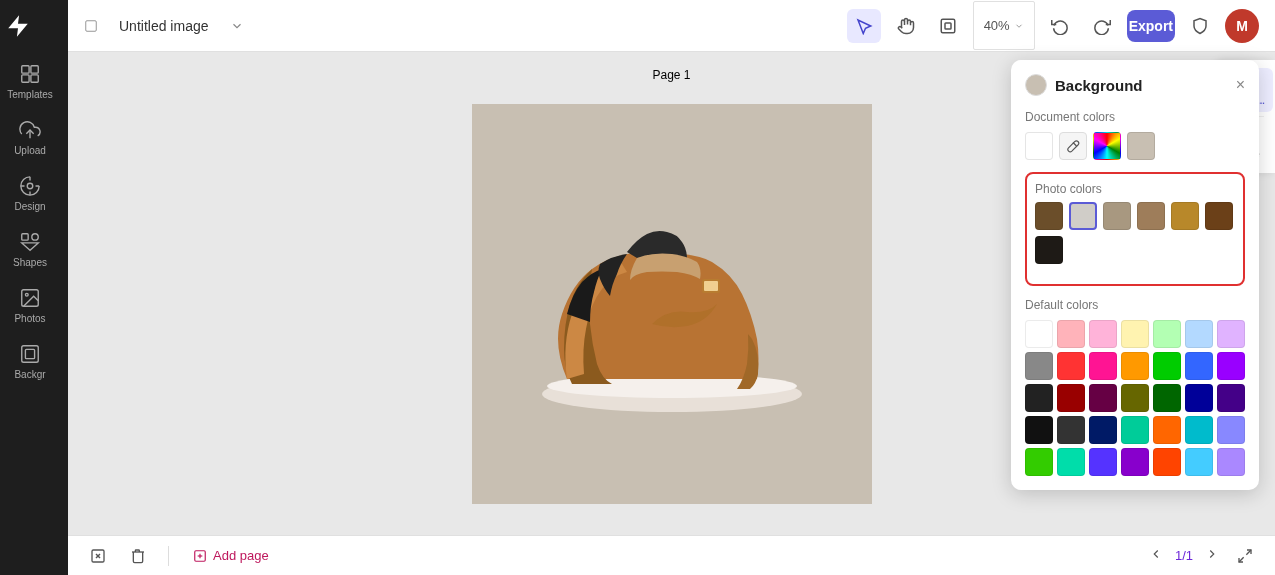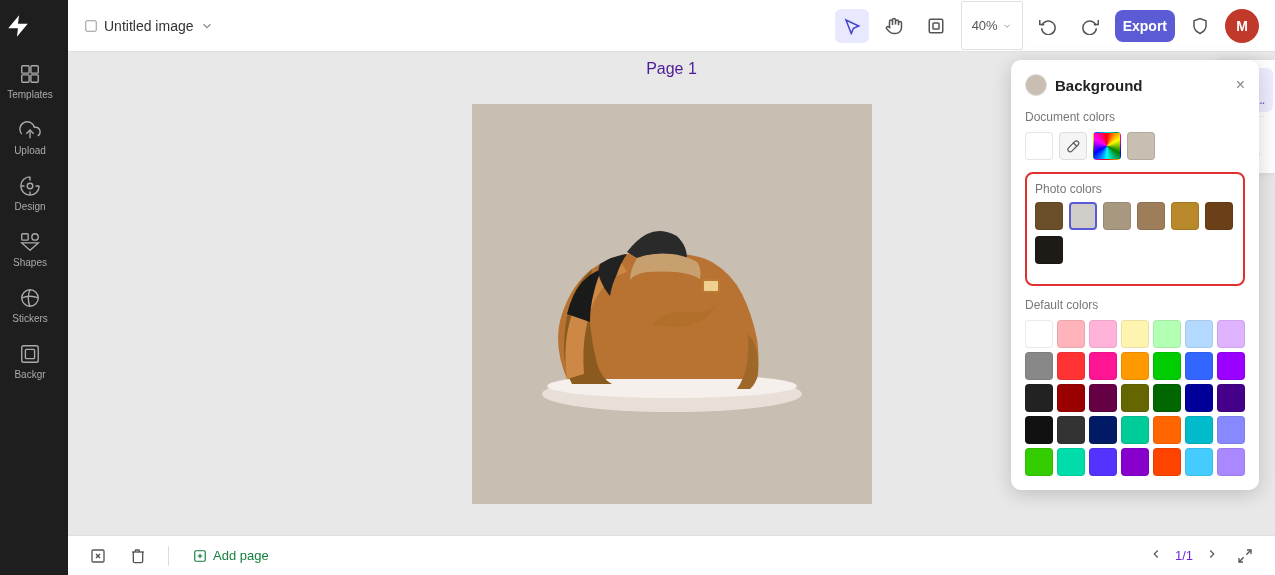--- a/index.html
+++ b/index.html
@@ -29,52 +29,52 @@
     .sidebar-item svg { width: 22px; height: 22px; }
     .sidebar-item span { font-size: 10px; color: #aaa; }
 
     
     .topbar {
       position: absolute; top: 0; left: 68px; right: 0; height: 52px;
       background: #fff;
       display: flex; align-items: center; padding: 0 16px; gap: 12px;
       border-bottom: 1px solid #e0e0e0; z-index: 10;
     }
-    .topbar-title { font-size: 14px; font-weight: 500; color: #333; display: flex; align-items: center; gap: 6px; }
+    .topbar-title { font-size: 14px; font-weight: 500; color: #333; display: flex; align-items: center; gap: 21px; }
     .topbar-title svg { width: 14px; height: 14px; }
     .topbar-tools { display: flex; gap: 8px; align-items: center; margin-left: auto; }
     .tool-btn {
       width: 34px; height: 34px; border-radius: 6px; border: none; background: transparent;
       cursor: pointer; display: flex; align-items: center; justify-content: center; color: #555;
     }
     .tool-btn.active { background: #e8e8ff; color: #4444cc; }
     .zoom-btn {
       display: flex; align-items: center; gap: 4px; padding: 16px 10px;
       border-radius: 2px; border: 1px solid #e0e0e0; cursor: pointer;
       font-size: 13px; color: #555; background: #fff;
     }
     .export-btn {
       background: #5b5bd6; color: #fff; border: none; border-radius: 8px;
-      padding: 8px 8px; font-size: 14px; font-weight: 600; cursor: pointer;
+      padding: 8px 2px; font-size: 14px; font-weight: 600; cursor: pointer;
     }
     .shield-btn, .avatar-btn {
       width: 34px; height: 34px; border-radius: 50%; display: flex; align-items: center; justify-content: center;
       cursor: pointer; border: none; background: transparent;
     }
     .avatar-btn { background: #c0392b; color: #fff; font-weight: 700; font-size: 14px; }
 
     
     .canvas-area {
       position: absolute; top: 52px; left: 68px; right: 0; bottom: 40px;
       background: #e8e8e8; display: flex; align-items: center; justify-content: center;
       overflow: hidden;
     }
     .page-label {
-      position: absolute; top: 8px; left: 50%; transform: translateX(-50%);
-      font-size: 16px; color: #4c1d95;
+      position: absolute; top: 16px; left: 50%; transform: translateX(-50%);
+      font-size: 12px; color: #000000;
     }
     .canvas-page {
       width: 400px; height: 400px; background: #c8bfb2;
       display: flex; align-items: center; justify-content: center;
       position: relative; margin-top: 20px;
     }
     .shoe-img {
       width: 320px; height: 280px;
       display: flex; align-items: center; justify-content: center;
     }
@@ -83,21 +83,21 @@
     .bottombar {
       position: absolute; bottom: 0; left: 68px; right: 0; height: 40px;
       background: #fff; border-top: 1px solid #e0e0e0;
       display: flex; align-items: center; padding: 0 16px; gap: 12px;
     }
     .bottom-btn {
       width: 28px; height: 28px; border-radius: 4px; border: none; background: transparent;
       cursor: pointer; display: flex; align-items: center; justify-content: center; color: #555;
     }
     .add-page-btn {
-      display: flex; align-items: center; gap: 6px; color: #15803d; font-size: 13px;
+      display: flex; align-items: center; gap: 6px; color: #be185d; font-size: 13px;
       cursor: pointer; border: none; background: transparent; padding: 4px 8px; border-radius: 4px;
     }
     .page-nav { margin-left: auto; display: flex; align-items: center; gap: 8px; }
     .page-nav button { border: none; background: transparent; cursor: pointer; color: #555; padding: 4px; }
     .page-num { font-size: 13px; color: #6d28d9; }
 
     
     .panel {
       position: absolute; top: 60px; right: 16px;
       width: 248px;
@@ -179,25 +179,25 @@
   <div class="sidebar-item">
     <svg viewBox="0 0 24 24" fill="none" stroke="currentColor" stroke-width="1.5">
         <rect x="3" y="3" width="7" height="7" rx="1"></rect>
         <circle cx="17.5" cy="6.5" r="3.5"></circle>
         <polygon points="12 21 3 13 12 13 21 13"></polygon>
       </svg>
     <span>Shapes</span>
   </div>
   <div class="sidebar-item">
     <svg viewBox="0 0 24 24" fill="none" stroke="currentColor" stroke-width="1.5">
-        <circle cx="12" cy="12" r="9"></circle>
-        <path d="M12 3c-2.5 5-2.5 13 0 18"></path>
-        <path d="M3 12c5-2.5 13-2.5 18 0"></path>
-      </svg>
-    <span>Stickers</span>
+        <rect x="3" y="3" width="18" height="18" rx="2"></rect>
+        <circle cx="8.5" cy="8.5" r="1.5"></circle>
+        <polyline points="21 15 16 10 5 21"></polyline>
+      </svg>
+    <span>Photos</span>
   </div>
   <div class="sidebar-item">
     <svg viewBox="0 0 24 24" fill="none" stroke="currentColor" stroke-width="1.5">
         <rect x="3" y="3" width="18" height="18" rx="2"></rect>
         <rect x="7" y="7" width="10" height="10" rx="1"></rect>
       </svg>
     <span>Backgr</span>
   </div>
 </div>
 

